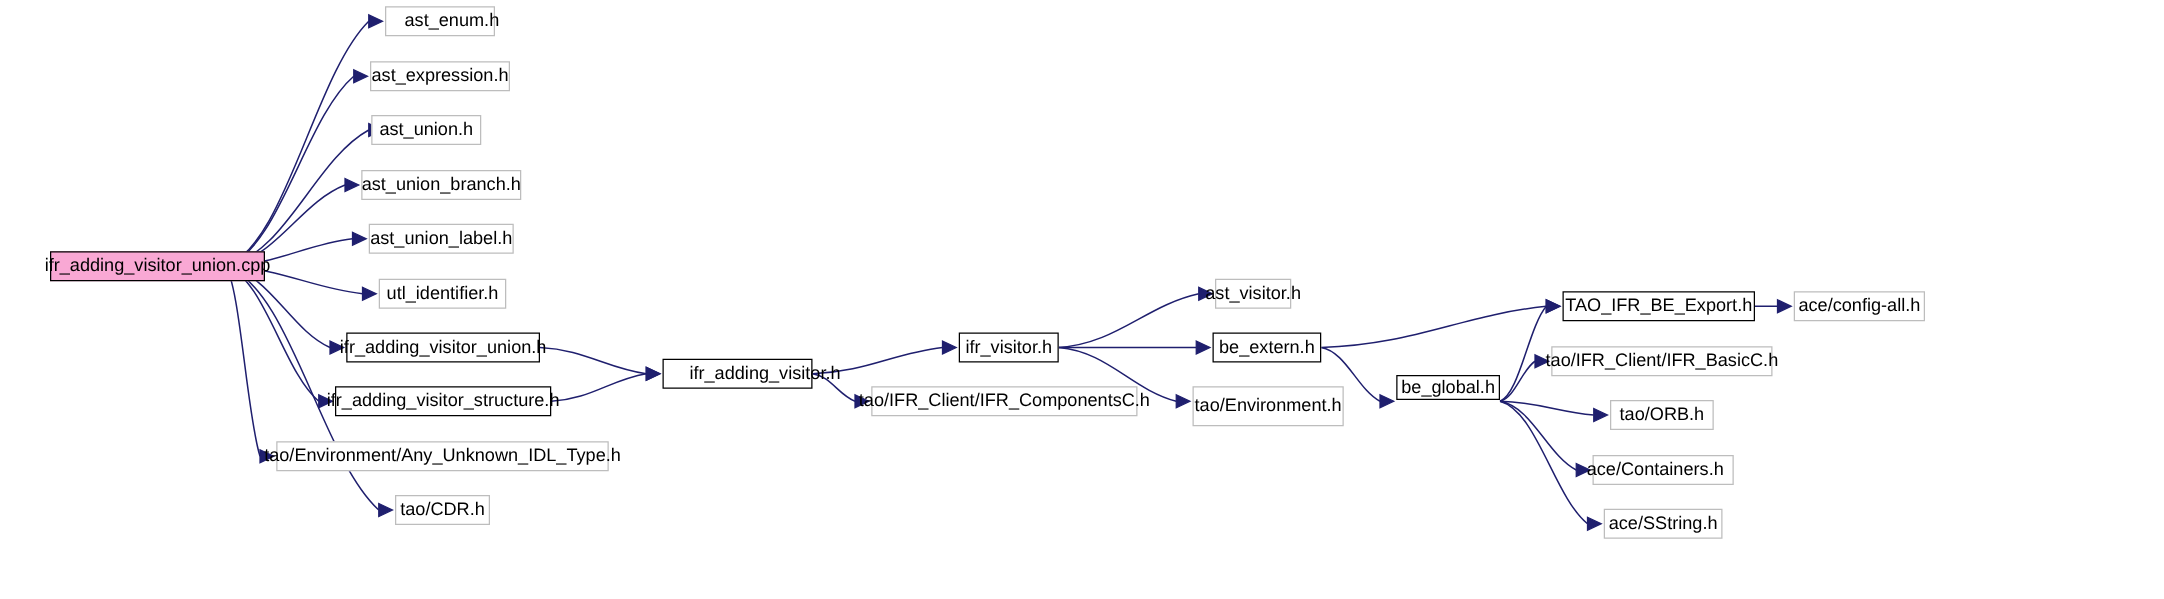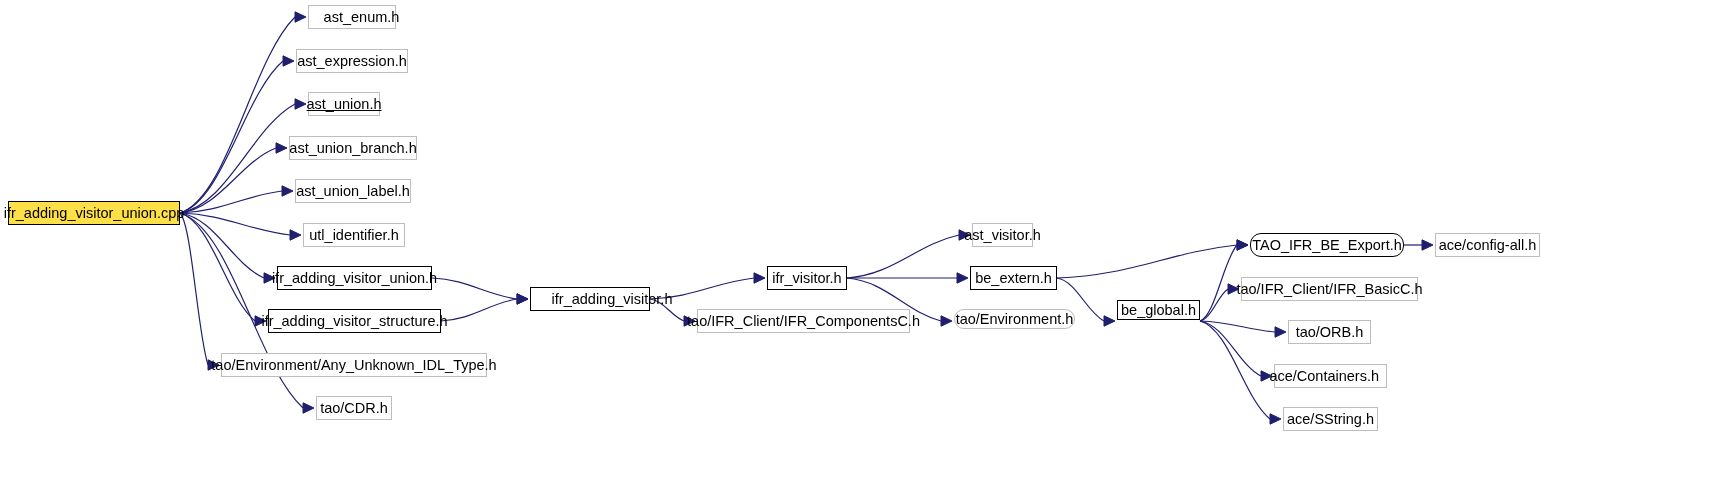--- a/index.html
+++ b/index.html
@@ -35,21 +35,22 @@
     color: #000000;
     background: #ffffff;
     border: 1px solid #bdbdbd;
     letter-spacing: 0px;
   }
   .node.strong {
     border: 1px solid #000000;
   }
   .node.root {
     border: 1px solid #000000;
-    background: #fde047;
+    background: #f9a8d4;
+    margin-left: 32px;
   }
   .node-label {
     padding: 0 7px;
   }
 </style>
 </head>
 <body>
 
 <div id="graph">
   <svg id="edges" viewBox="0 0 1731 479" width="1731" height="479" xmlns="http://www.w3.org/2000/svg">
@@ -157,21 +158,21 @@
   <div id="nodes">
       <div class="node root" style="left: 8px; top: 201px; width: 172px; height: 24px;">
         <span class="node-label">ifr_adding_visitor_union.cpp</span>
       </div>
       <div class="node" style="left: 308px; top: 5px; width: 88px; height: 24px; padding-left: 19px;">
         <span class="node-label">ast_enum.h</span>
       </div>
       <div class="node" style="left: 296px; top: 49px; width: 112px; height: 24px;">
         <span class="node-label">ast_expression.h</span>
       </div>
-      <div class="node" style="left: 308px; top: 92px; width: 72px; height: 24px; text-decoration: underline;">
+      <div class="node" style="left: 297px; top: 92px; width: 88px; height: 24px;">
         <span class="node-label">ast_union.h</span>
       </div>
       <div class="node" style="left: 289px; top: 136px; width: 128px; height: 24px;">
         <span class="node-label">ast_union_branch.h</span>
       </div>
       <div class="node" style="left: 295px; top: 179px; width: 116px; height: 24px;">
         <span class="node-label">ast_union_label.h</span>
       </div>
       <div class="node" style="left: 303px; top: 223px; width: 102px; height: 24px;">
         <span class="node-label">utl_identifier.h</span>
@@ -196,27 +197,27 @@
       </div>
       <div class="node" style="left: 697px; top: 309px; width: 213px; height: 24px;">
         <span class="node-label">tao/IFR_Client/IFR_ComponentsC.h</span>
       </div>
       <div class="node" style="left: 972px; top: 223px; width: 61px; height: 24px;">
         <span class="node-label">ast_visitor.h</span>
       </div>
       <div class="node strong" style="left: 970px; top: 266px; width: 87px; height: 24px; text-align: center;">
         <span class="node-label">be_extern.h</span>
       </div>
-      <div class="node" style="left: 954px; top: 309px; width: 121px; height: 20px; border-radius: 10px;">
+      <div class="node" style="left: 954px; top: 309px; width: 121px; height: 32px;">
         <span class="node-label">tao/Environment.h</span>
       </div>
       <div class="node strong" style="left: 1117px; top: 300px; width: 83px; height: 20px;">
         <span class="node-label">be_global.h</span>
       </div>
-      <div class="node strong" style="left: 1250px; top: 233px; width: 154px; height: 24px; border-radius: 11px;">
+      <div class="node strong" style="left: 1250px; top: 233px; width: 154px; height: 24px;">
         <span class="node-label">TAO_IFR_BE_Export.h</span>
       </div>
       <div class="node" style="left: 1241px; top: 277px; width: 177px; height: 24px;">
         <span class="node-label">tao/IFR_Client/IFR_BasicC.h</span>
       </div>
       <div class="node" style="left: 1288px; top: 320px; width: 83px; height: 24px;">
         <span class="node-label">tao/ORB.h</span>
       </div>
       <div class="node" style="left: 1274px; top: 364px; width: 113px; height: 24px; justify-content: flex-end;">
         <span class="node-label">ace/Containers.h</span>

